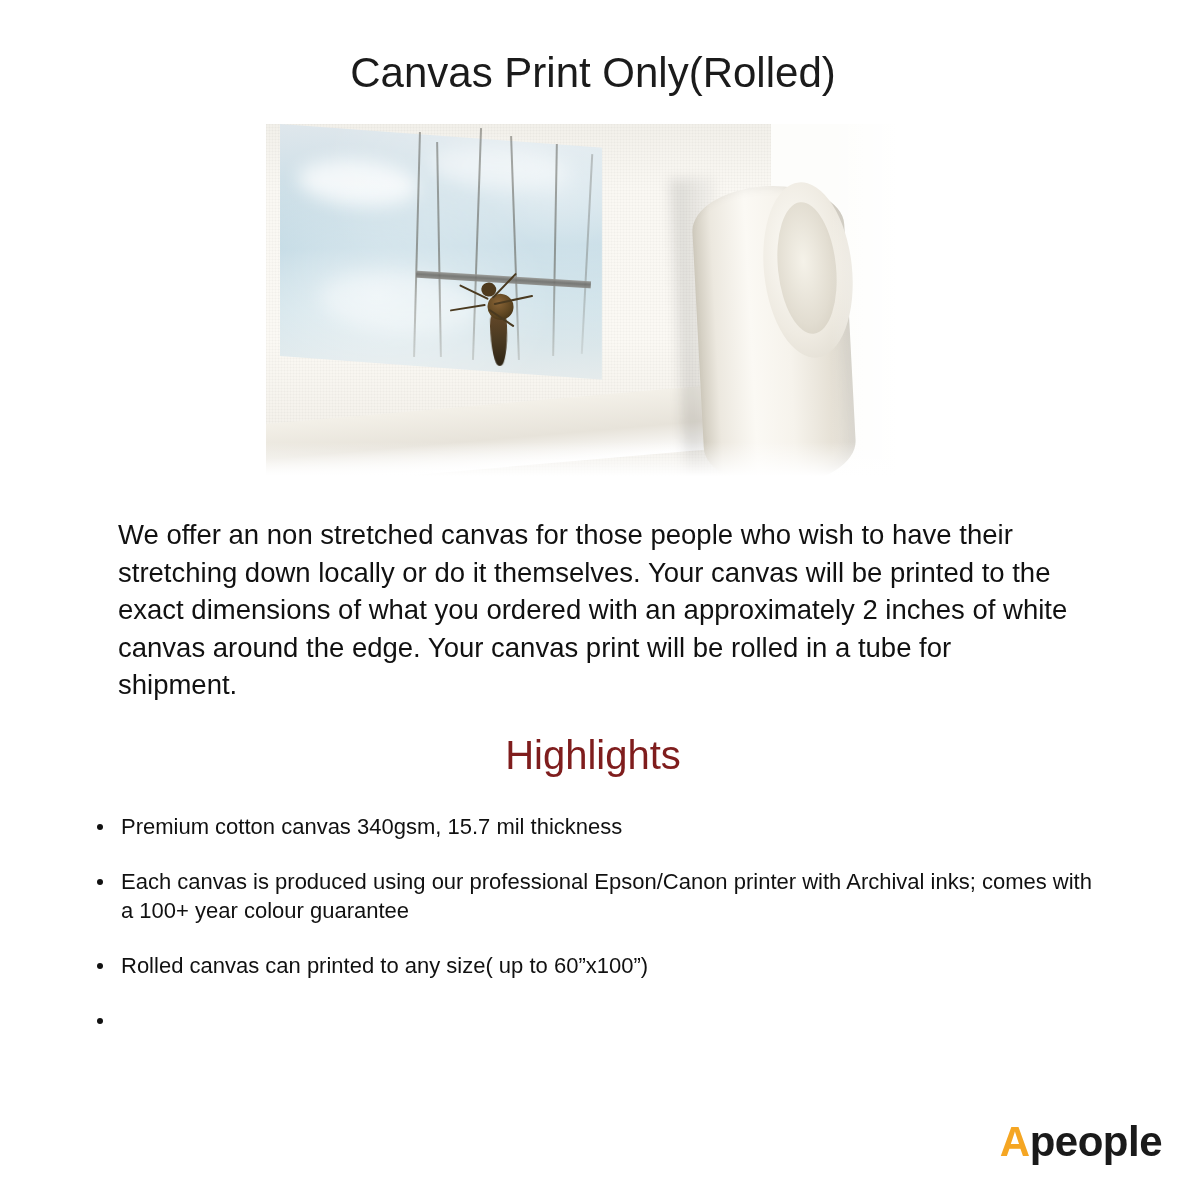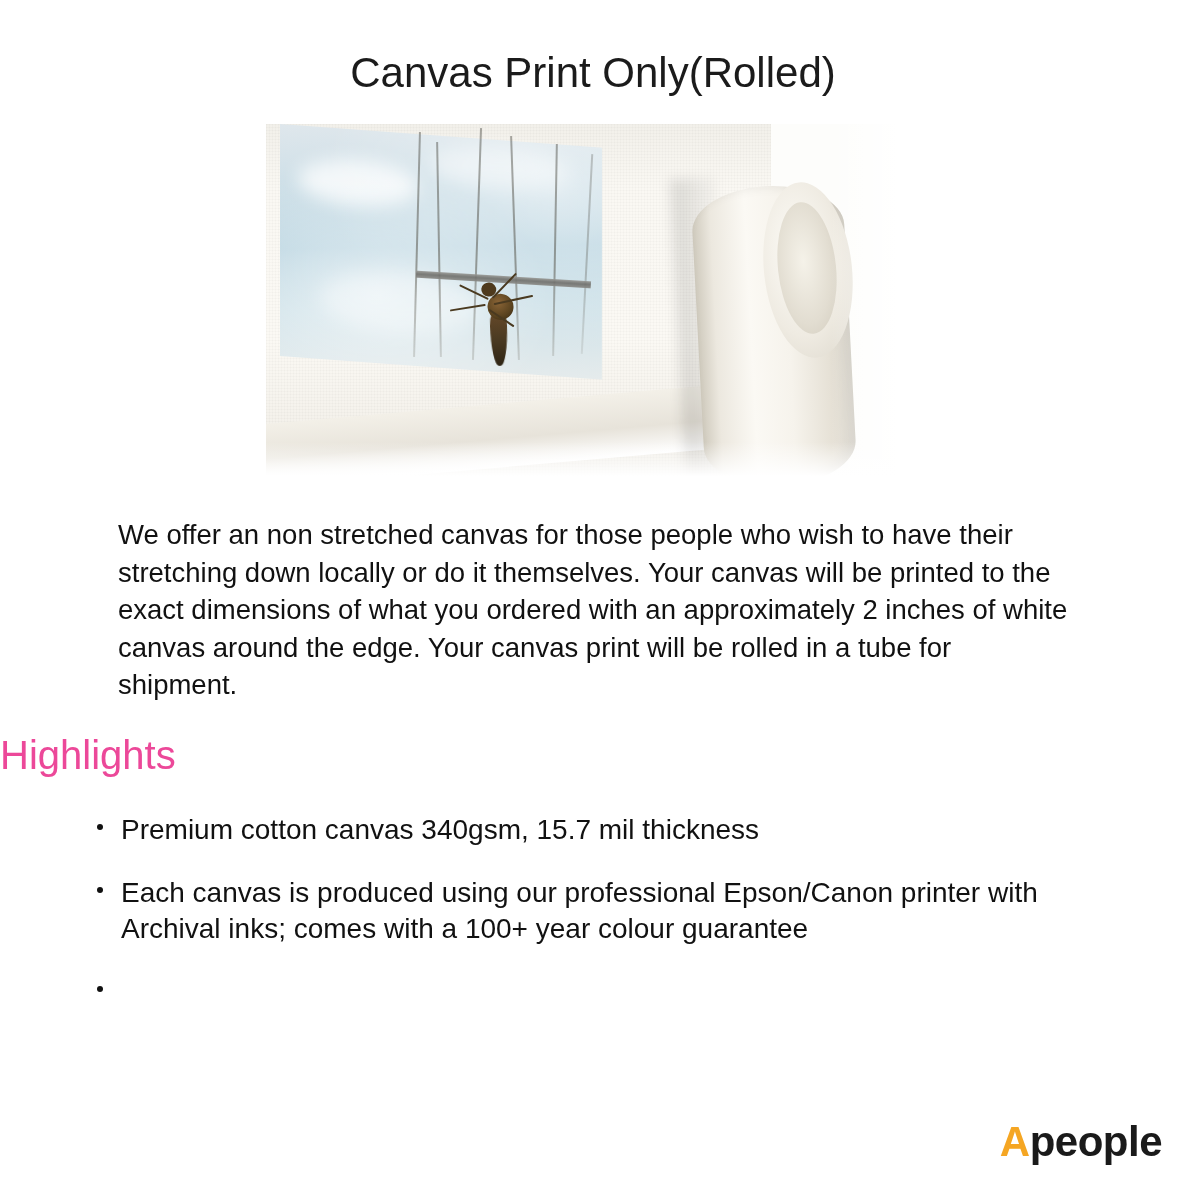--- a/index.html
+++ b/index.html
@@ -223,34 +223,35 @@
     width: 950px;
     margin: 34px auto 12px auto;
     font-size: 27.5px;
     line-height: 1.36;
     color: #111111;
     text-align: left;
   }
 
   
   .highlights-title {
+    text-align: center;
     font-size: 40px;
     font-weight: 400;
     margin-top: 30px;
-    color: #ec4899;
+    color: #7f1d1d;
   }
   .bullets {
     width: 1000px;
     margin: 28px auto 0 auto;
     padding: 0;
     list-style: none;
   }
   .bullets li {
     position: relative;
-    font-size: 28px;
+    font-size: 22px;
     line-height: 1.32;
     margin-bottom: 26px;
     padding-left: 28px;
     color: #111111;
   }
   .bullets li .dot {
     position: absolute;
     left: 4px;
     top: 12px;
     width: 6px;
@@ -331,20 +332,24 @@
     <li>
       <span class="dot"></span>
       <span>Premium cotton canvas 340gsm, 15.7 mil thickness</span>
     </li>
     <li>
       <span class="dot"></span>
       <span>Each canvas is produced using our professional Epson/Canon printer with Archival inks; comes with a 100+ year colour guarantee</span>
     </li>
     <li>
       <span class="dot"></span>
+      <span>Rolled canvas can printed to any size( up to 60”x100”)</span>
+    </li>
+    <li>
+      <span class="dot"></span>
     </li>
   </ul>
 
   <div class="logo">
     <span class="accent">A</span>
     <span>people</span>
   </div>
 
 </div>
 

